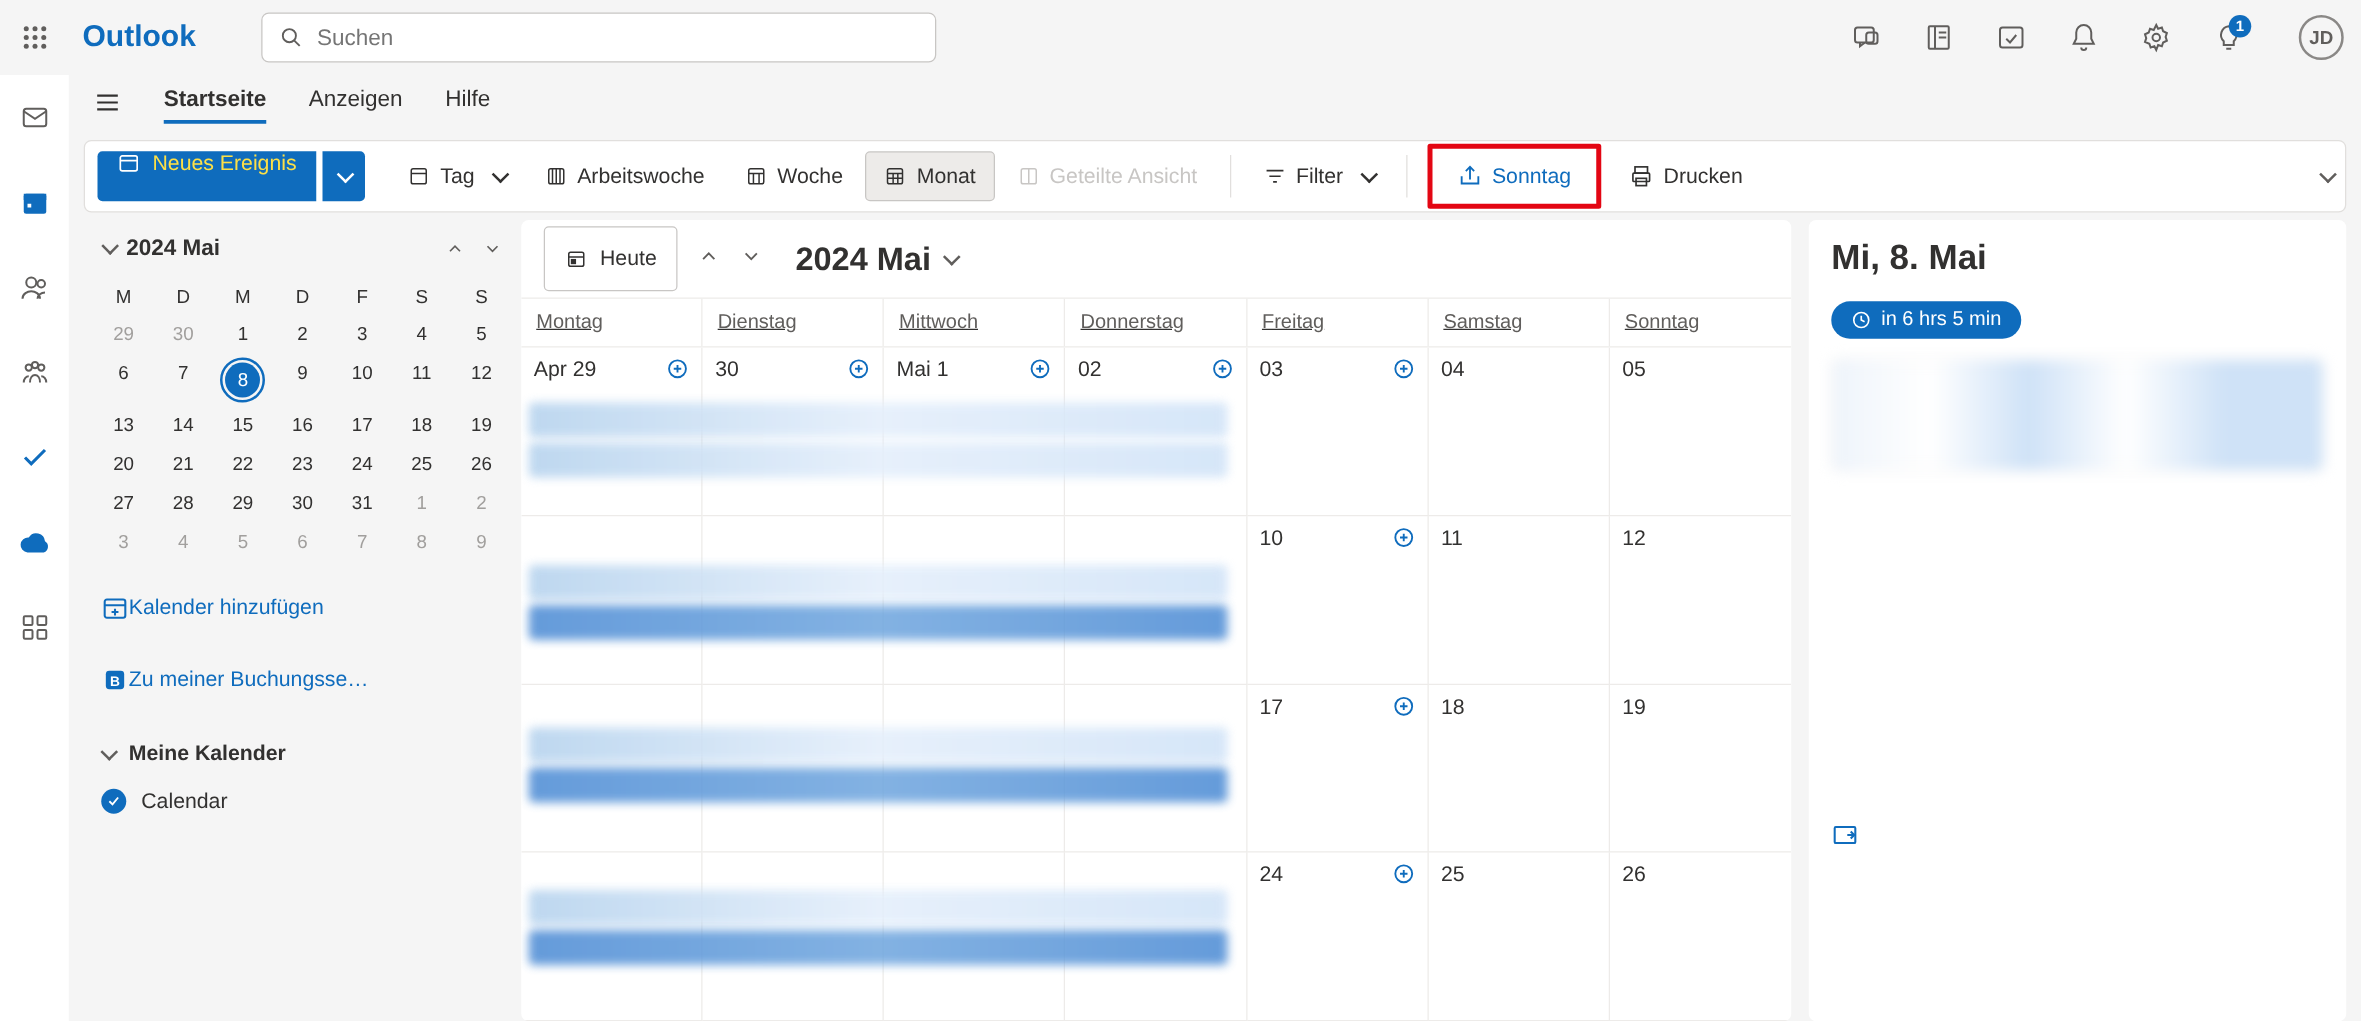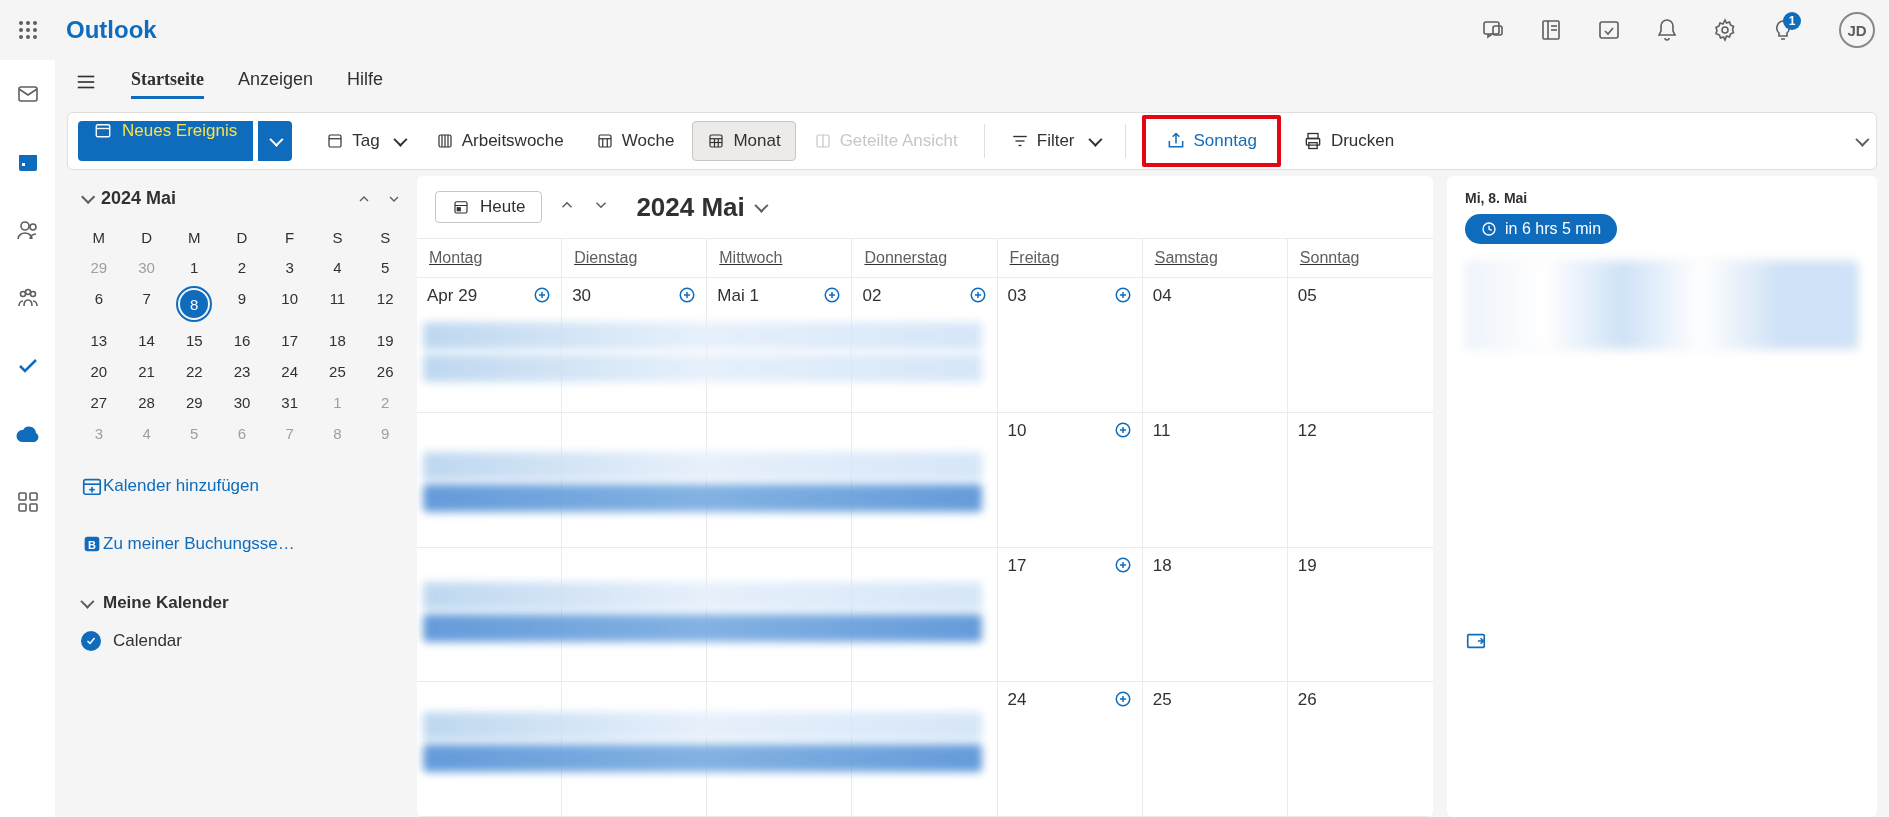--- a/index.html
+++ b/index.html
@@ -22,21 +22,21 @@
 .rail { width:55px; background:#fff; display:flex; flex-direction:column; align-items:center; padding-top:20px; gap:40px;}
 .rail-item { width:28px; height:28px; display:flex; align-items:center; justify-content:center; cursor:pointer; color:#605e5c;}
 .rail-item.active { color:#0f6cbd;}
 
 .content { flex:1; display:flex; flex-direction:column;  background:#f5f5f5;}
 
 
 .tabs-row { height:48px; display:flex; align-items:center; gap:34px; padding:0 20px;}
 .hamburger { cursor:pointer; color:#323130;}
 .tab { font-size:18px; cursor:pointer; padding-bottom:6px; border-bottom:3px solid transparent;}
-.tab.active { font-weight:600; border-bottom-color:#0f6cbd;font-family:Liberation Serif, serif;}
+.tab.active { font-weight:600; border-bottom-color:#0f6cbd;}
 
 
 .toolbar { height:58px; margin:4px 12px 6px 12px; background:#fff; border:1px solid #e1dfdd; border-radius:6px; display:flex; align-items:center; padding:0 10px; gap:4px;}
 .btn-primary { background:#0f6cbd; color:#fde047; height:40px; border-radius:4px 0 0 4px; display:flex; padding:0 16px; gap:10px; font-size:17px; cursor:pointer;}
 .btn-primary-split { background:#0f6cbd; color:#fff; height:40px; width:34px; border-radius:0 4px 4px 0; display:flex; align-items:center; justify-content:center; cursor:pointer; margin-left:1px; margin-right:16px;}
 .tbtn { height:40px; display:flex; align-items:center; gap:8px; padding:0 14px; font-size:17px; color:#323130; cursor:pointer; border-radius:4px;}
 .tbtn.selected { background:#edebe9; border:1px solid #c8c6c4;}
 .tbtn.disabled { color:#c8c6c4; cursor:default;}
 .tbar-sep { width:1px; height:34px; background:#e1dfdd; margin:0 8px;}
 .highlight-box { border:4px solid #e30613; border-radius:2px; padding:2px 6px; margin:0 4px;}
@@ -55,34 +55,34 @@
 .mini-grid .dc.muted { color:#a19f9d;}
 .mini-grid .dc.today span { background:#0f6cbd; color:#fff; width:28px; height:28px; border-radius:50%; display:inline-flex; align-items:center; justify-content:center; outline:2px solid #0f6cbd; outline-offset:2px;}
 .side-link { display:flex; align-items:center; padding:10px 6px; color:#0f6cbd; font-size:17px; cursor:pointer; margin-top:16px;}
 .side-section { display:flex; align-items:center; gap:12px; padding:10px 6px; font-size:17px; font-weight:600; margin-top:18px; cursor:pointer;}
 .cal-entry { display:flex; align-items:center; gap:12px; padding:8px 6px; font-size:17px; cursor:pointer;}
 .cal-dot { width:20px; height:20px; border-radius:50%; background:#0f6cbd; display:flex; align-items:center; justify-content:center;}
 .cal-dot svg { stroke:#fff;}
 
 .calendar-wrap { flex:1; background:#fff; border-radius:6px; display:flex; flex-direction:column; overflow:hidden; margin-right:14px;}
 .cal-head { height:62px; display:flex; align-items:center; gap:16px; padding:0 18px;}
-.today-btn { height:32px; border:1px solid #c8c6c4; border-radius:4px; display:flex; align-items:center; gap:10px; padding:0 16px; font-size:17px; cursor:pointer;}
+.today-btn { height:52px; border:1px solid #c8c6c4; border-radius:4px; display:flex; align-items:center; gap:10px; padding:0 16px; font-size:17px; cursor:pointer;}
 .cal-title { font-size:26px; font-weight:600; display:flex; align-items:center; gap:10px; margin-left:10px;}
 .dow-row { display:grid; grid-template-columns:repeat(7,1fr); border-top:1px solid #edebe9; border-bottom:1px solid #edebe9;text-decoration:underline;}
 .dow { padding:10px 12px; font-size:16px; color:#605e5c; border-right:1px solid #edebe9;}
 .dow:last-child{border-right:none;}
 .week-row { display:grid; grid-template-columns:repeat(7,1fr); flex:1; min-height:130px;}
 .day-cell { border-right:1px solid #edebe9; border-bottom:1px solid #edebe9; padding:8px 10px; position:relative; font-size:17px;}
 .day-cell:last-child { border-right:none;}
 .day-cell .add { position:absolute; top:8px; right:10px; color:#0f6cbd; cursor:pointer;}
 .blur-event { position:absolute; left:4px; right:-300%; height:28px; background:linear-gradient(90deg,#b3d1ed 0%,#e3eefb 50%,#cfe2f7 100%); filter:blur(4px); border-radius:4px; opacity:.85;}
 .blur-event.dark { background:linear-gradient(90deg,#4a8ad4 0%,#6ea5de 50%,#4a8ad4 100%);}
 
 .day-panel { width:430px; background:#fff; border-radius:6px; padding:14px 18px; overflow:hidden;}
-.day-title { font-size:14px; font-weight:600; margin-bottom:8px;}
+.day-title { font-size:28px; font-weight:600; margin-bottom:19px;}
 .time-chip { background:#0f6cbd; color:#fff; border-radius:18px; padding:6px 16px; display:inline-flex; align-items:center; gap:8px; font-size:16px;}
 .blur-card { margin-top:16px; height:90px; border:1px solid #edebe9; border-radius:6px; filter:blur(5px); background:linear-gradient(90deg,#eef4fb 0%,#fff 20%,#cfe2f7 40%,#fff 60%,#cfe2f7 80%);}
 .open-icon { margin-top:280px; color:#0f6cbd; cursor:pointer;}
 
 svg { flex-shrink:0; }
 </style>
 </head>
 <body>
 
 <div class="header">
@@ -95,20 +95,27 @@
           <circle cx="3" cy="10" r="2"></circle>
           <circle cx="10" cy="10" r="2"></circle>
           <circle cx="17" cy="10" r="2"></circle>
           <circle cx="3" cy="17" r="2"></circle>
           <circle cx="10" cy="17" r="2"></circle>
           <circle cx="17" cy="17" r="2"></circle>
         </g>
       </svg>
   </div>
   <div class="brand">Outlook</div>
+  <div class="search-wrap">
+    <svg width="18" height="18" viewBox="0 0 24 24" fill="none" stroke="#605e5c" stroke-width="2">
+        <circle cx="10" cy="10" r="7"></circle>
+        <line x1="21" y1="21" x2="15" y2="15"></line>
+      </svg>
+    <input placeholder="Suchen" style="">
+  </div>
   <div class="header-spacer"></div>
   <div class="header-icons">
     <div class="hicon">
         <svg width="24" height="24" viewBox="0 0 24 24" fill="none" stroke="#605e5c" stroke-width="1.6">
           <rect x="3" y="4" width="15" height="12" rx="2"></rect>
           <path d="M7 16v3l4-3"></path>
           <rect x="12" y="8" width="9" height="9" rx="2"></rect>
         </svg>
       </div>
     <div class="hicon">

